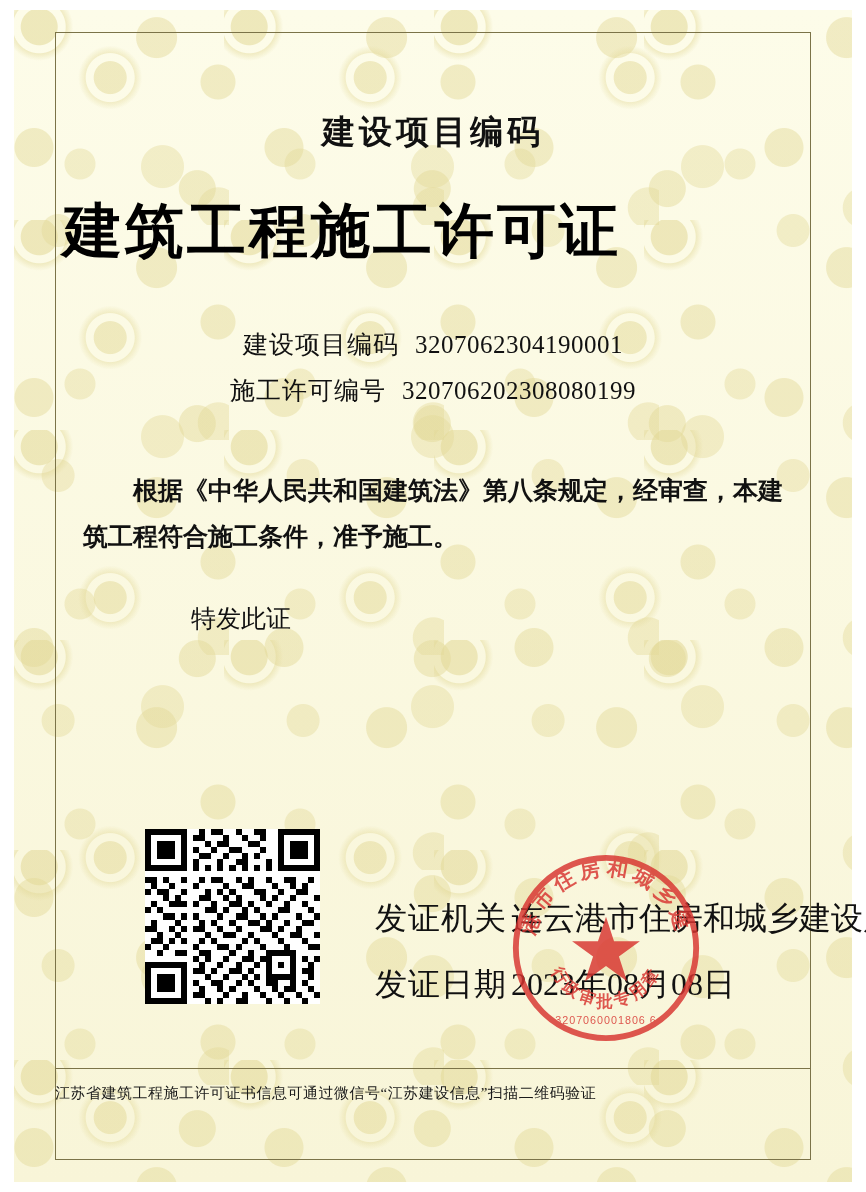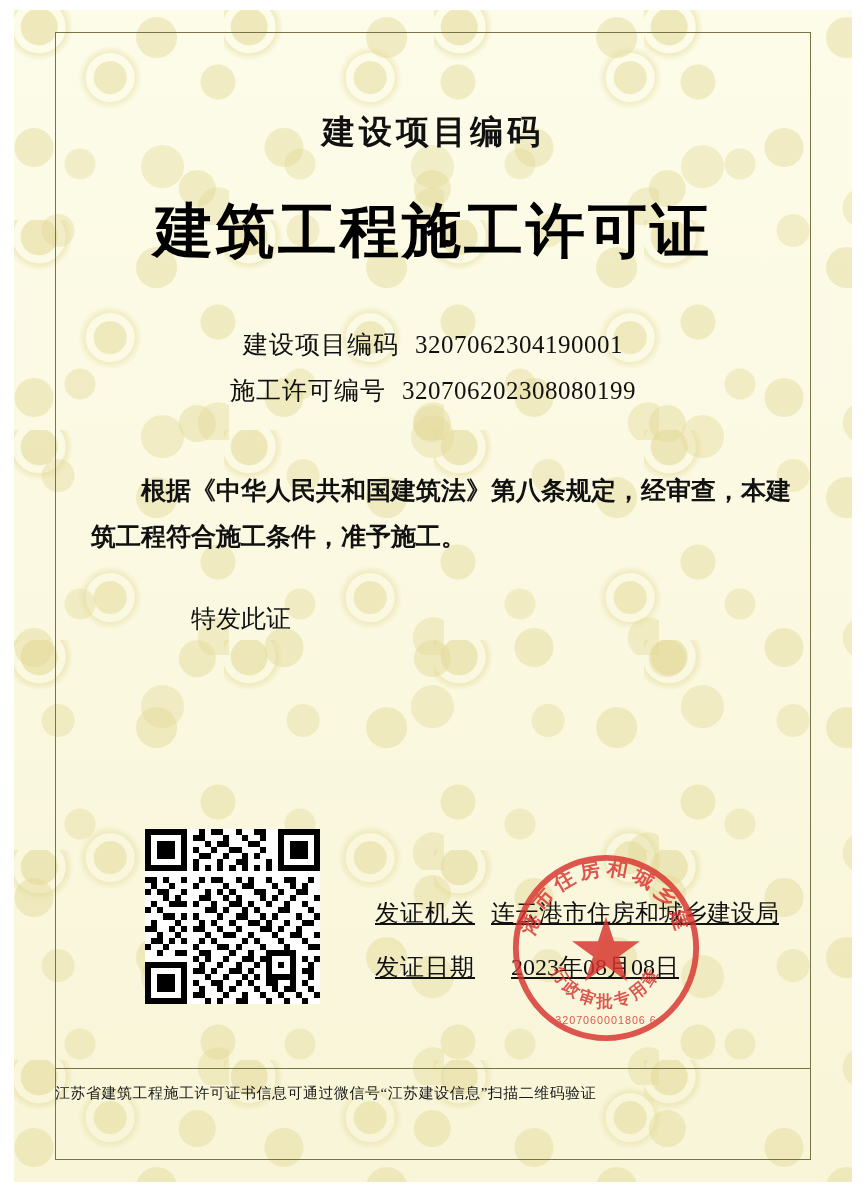--- a/index.html
+++ b/index.html
@@ -79,26 +79,26 @@
     letter-spacing: 4px;
     color: #111;
     font-family: "Liberation Serif", "DejaVu Serif", serif;
   }
 
   .main-title {
     position: absolute;
     top: 160px;
     left: 0;
     width: 100%;
-    text-align: center;
     font-size: 59px;
     font-weight: bold;
     letter-spacing: 3px;
     color: #000;
     font-family: "Liberation Serif", "DejaVu Serif", serif;
+    padding-left: 8px;
   }
 
   .code-block {
     position: absolute;
     top: 296px;
     left: 0;
     width: 100%;
   }
   .code-row {
     display: flex;
@@ -122,21 +122,20 @@
     position: absolute;
     top: 436px;
     left: 28px;
     width: 700px;
     font-size: 25px;
     font-weight: bold;
     line-height: 46px;
     color: #111;
     text-indent: 50px;
     text-align: justify;
-    margin-left: 8px;
   }
 
   .issue-line {
     position: absolute;
     top: 570px;
     left: 28px;
     width: 700px;
     font-size: 25px;
     font-weight: normal;
     color: #111;
@@ -157,24 +156,23 @@
   
   .sig-block {
     position: absolute;
     left: 320px;
     top: 865px;
     width: 400px;
   }
   .sig-row {
     display: flex;
     align-items: baseline;
-    font-size: 24px;
+    font-size: 32px;
     color: #111;
     margin-bottom: 22px;
-    text-decoration: underline;
   }
   .sig-label {
     width: 120px;
     letter-spacing: 1px;
     white-space: nowrap;
   }
   .sig-value {
     margin-left: 16px;
     white-space: nowrap;
   }

